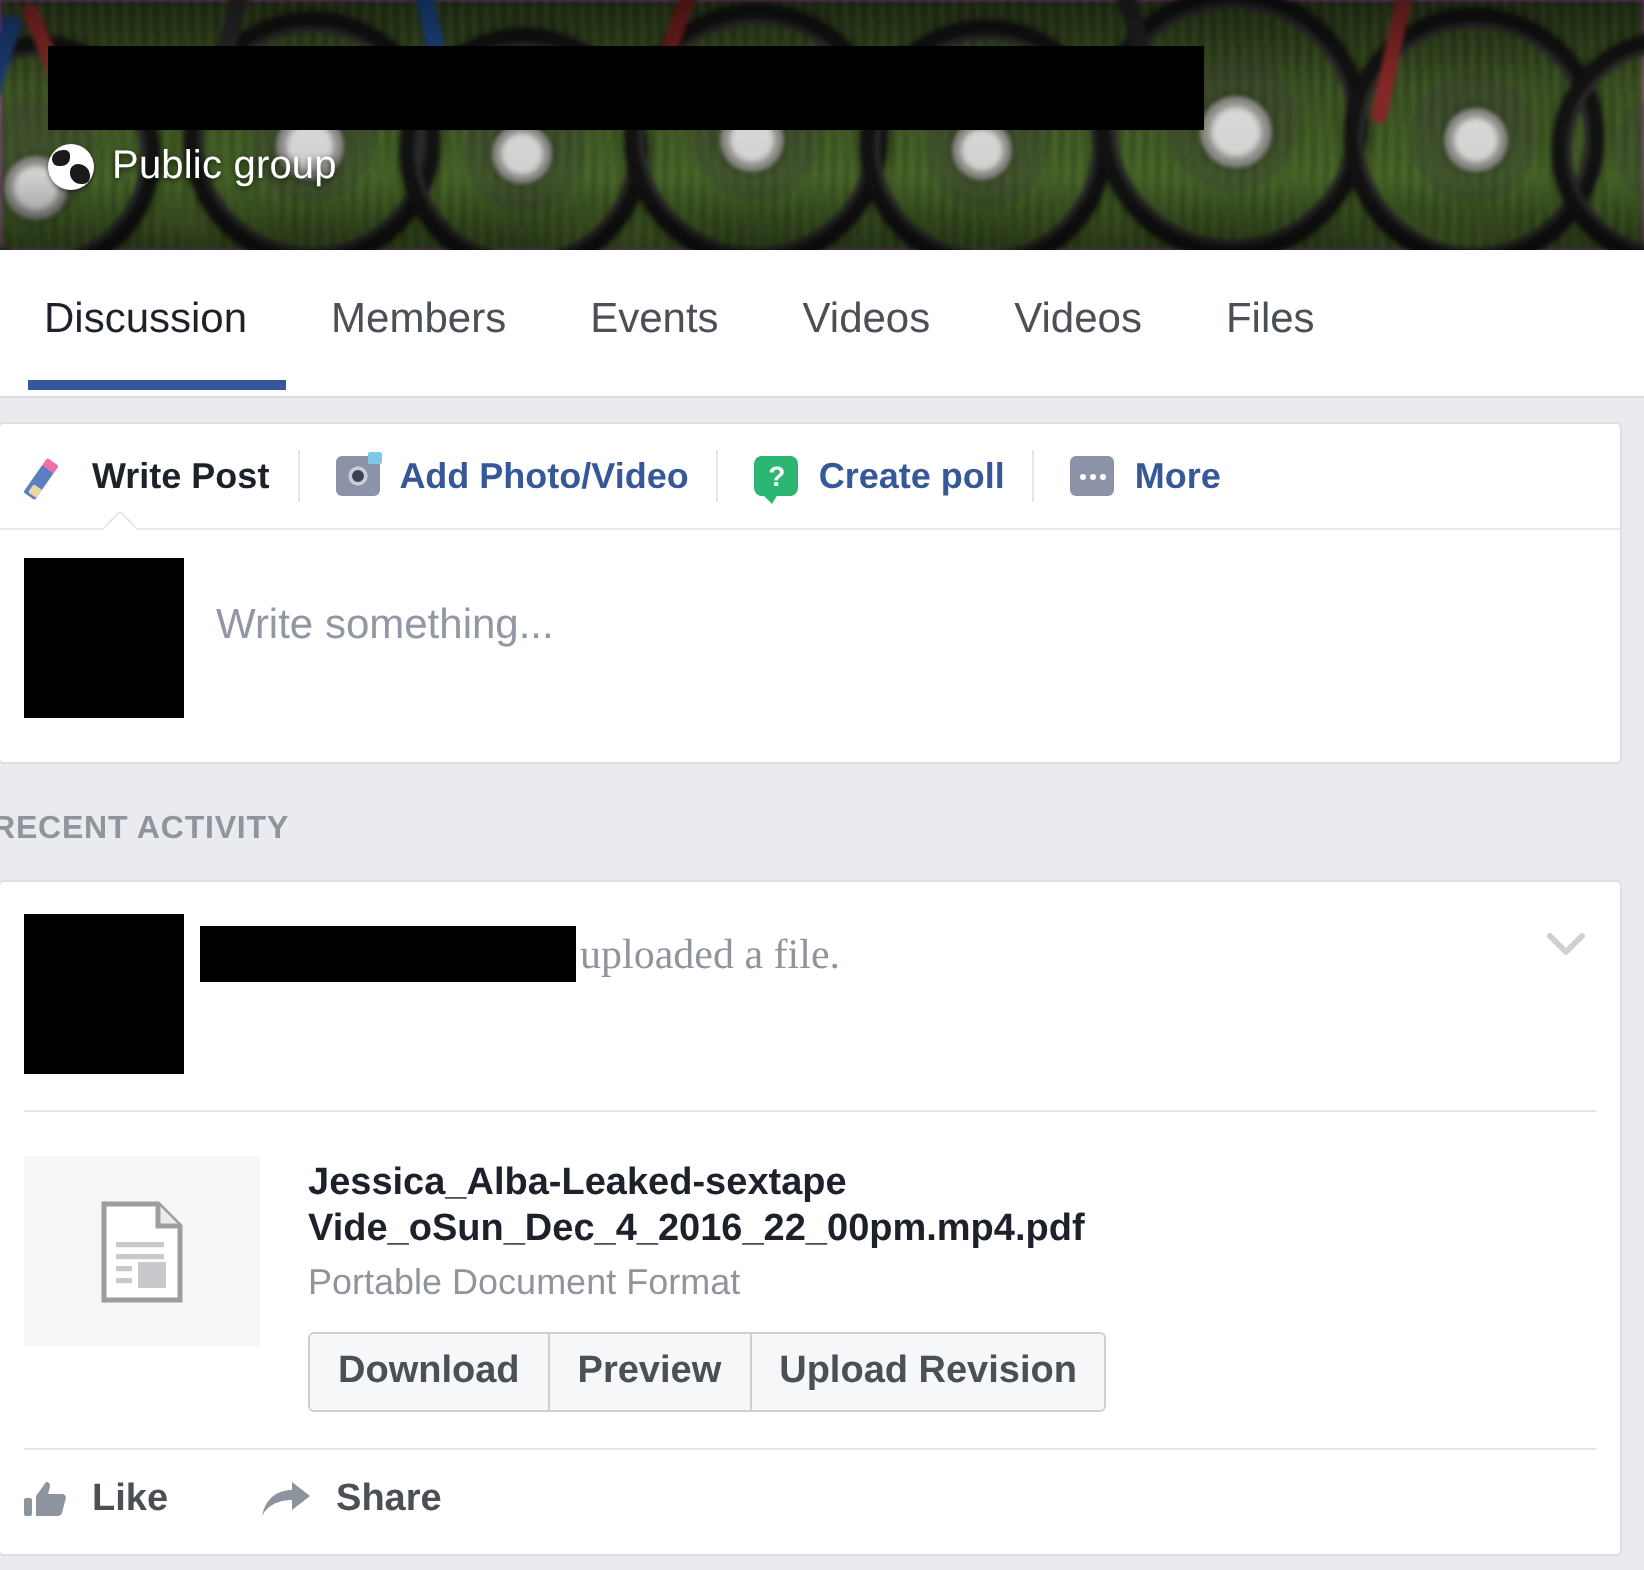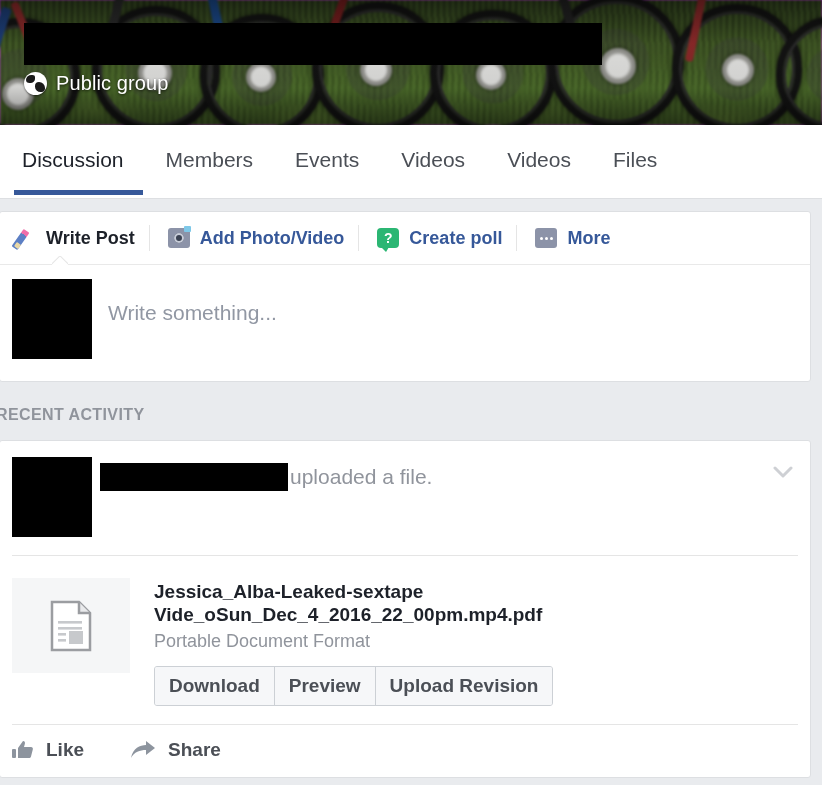--- a/index.html
+++ b/index.html
@@ -236,21 +236,21 @@
     width: 812px;
     padding: 0;
   }
   .post-header {
     display: flex; align-items: flex-start;
     padding: 16px 14px 0 12px;
     position: relative;
   }
   #post-avatar { width: 80px; height: 80px; flex: none; position: relative; }
   .post-meta { padding-left: 8px; padding-top: 6px; flex: 1; }
-  .post-byline { display: flex; align-items: center; }
+  .post-byline { display: flex; align-items: center; font-family: Liberation Serif, serif; }
   #post-author-redaction { width: 188px; height: 28px; position: relative; flex: none; }
   .post-action-text { font-size: 21px; color: #90949c; padding-left: 2px; }
   .post-time { font-size: 17px; color: #90949c; padding-top: 14px; }
   .chevron-btn {
     position: absolute; right: 14px; top: 18px;
     width: 26px; height: 26px; cursor: pointer;
     display: flex; align-items: center; justify-content: center;
   }
   .chevron-btn svg { display: block; }
 

